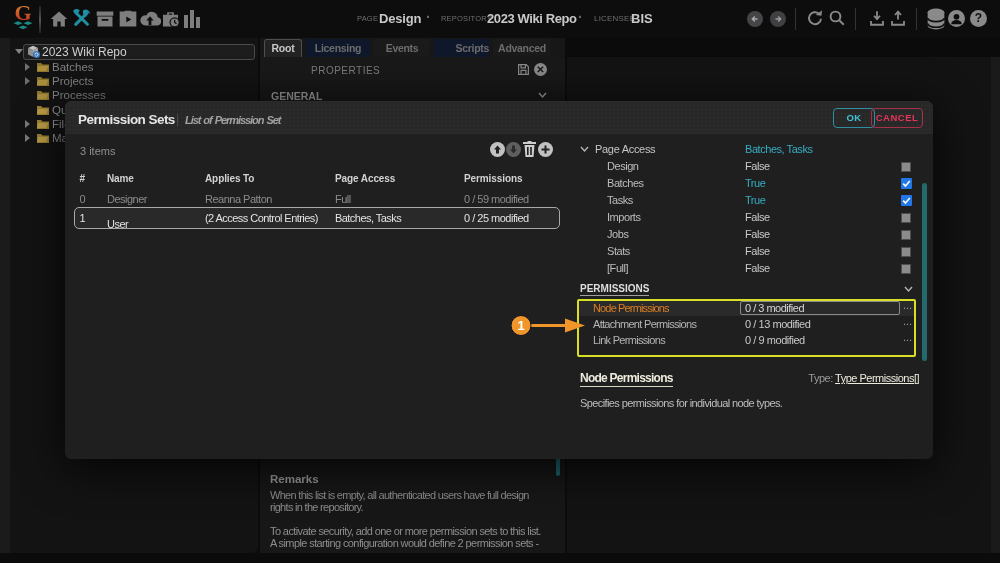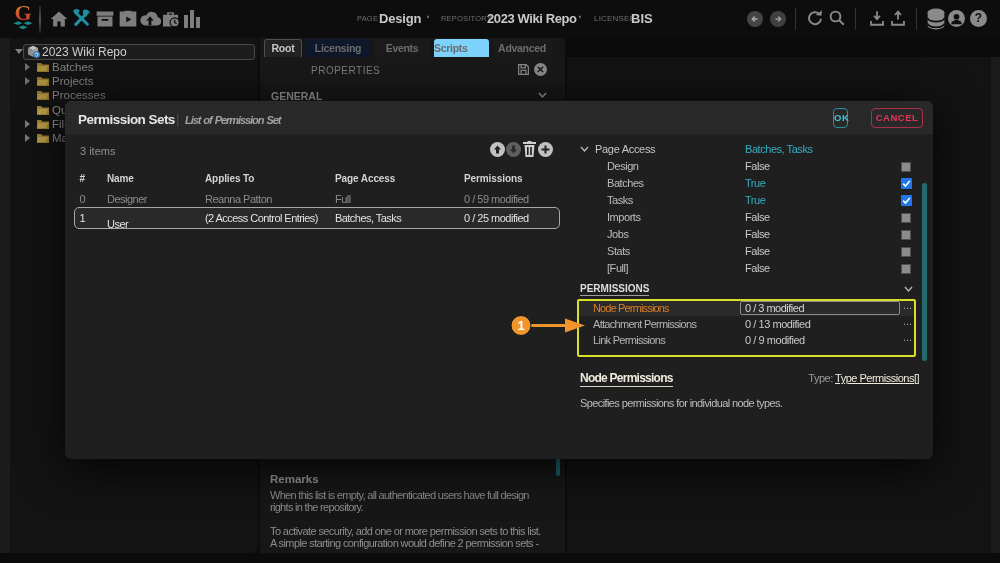--- a/index.html
+++ b/index.html
@@ -157,21 +157,21 @@
     <path d="M0 2 h4 l1.5 1.5 H12 V11 H0 Z" fill="#9f8232"></path>
     <path d="M1 5 h8 l2 0 -1.5 5 H0 Z" fill="#bb9f48"></path>
   </svg>
 <div class="abs" style="left:52px;top:132px;font-size:11.5px;color:#909090;">Macros</div>
 
 <div class="abs" style="left:260px;top:38px;width:305px;height:515px;background:#171718;"></div>
 
 <div class="abs" style="left:264px;top:39px;width:38px;height:18px;background:#232324;border:1px solid #4f4f4f;border-bottom:none;border-radius:3px 3px 0 0;color:#c8c8c8;font-size:10.5px;letter-spacing:-0.2px;font-weight:bold;text-align:center;line-height:17px;">Root</div>
 <div class="abs" style="left:306px;top:39px;width:64px;height:18px;background:#0f172a;border-radius:3px 3px 0 0;color:#6c6c6c;font-size:10.5px;letter-spacing:-0.3px;font-weight:bold;text-align:center;line-height:18px;">Licensing</div>
 <div class="abs" style="left:374px;top:39px;width:56px;height:18px;background:#1a1a1b;border-radius:3px 3px 0 0;color:#6c6c6c;font-size:10.5px;letter-spacing:-0.3px;font-weight:bold;text-align:center;line-height:18px;">Events</div>
-<div class="abs" style="left:434px;top:39px;width:55px;height:18px;background:#7dd3fc;border-radius:3px 3px 0 0;color:#6c6c6c;font-size:10.5px;letter-spacing:-0.3px;font-weight:bold;text-align:left;line-height:18px;">Scripts</div>
+<div class="abs" style="left:434px;top:39px;width:55px;height:18px;background:#0f172a;border-radius:3px 3px 0 0;color:#6c6c6c;font-size:10.5px;letter-spacing:-0.3px;font-weight:bold;text-align:right;line-height:18px;">Scripts</div>
 <div class="abs" style="left:493px;top:39px;width:58px;height:18px;background:#1a1a1b;border-radius:3px 3px 0 0;color:#6c6c6c;font-size:10.5px;letter-spacing:-0.3px;font-weight:bold;text-align:center;line-height:18px;">Advanced</div>
 
 <div class="abs" style="left:260px;top:57px;width:305px;height:26px;background:#19191a;"></div>
 <div class="abs" style="left:271px;top:65px;font-size:10px;letter-spacing:.5px;color:#7c7c7c;margin-left:40px;">PROPERTIES</div>
 <svg class="abs" style="left:517px;top:63px;" width="13" height="13" viewBox="0 0 24 24" fill="none" stroke="#8a8a8a" stroke-width="2.2">
   <path d="M3 3 h14 l4 4 v14 h-18 Z"></path>
   <path d="M7.5 3.5 v5.5 h8 v-5.5"></path>
   <path d="M7.5 20.5 v-7 h9 v7"></path>
 </svg>
 <div class="abs" style="left:534px;top:63px;width:13px;height:13px;border-radius:50%;background:#8a8a8a;color:#161617;font-size:10px;font-weight:bold;text-align:center;line-height:13px;">✕</div>
@@ -194,21 +194,21 @@
 <div class="abs" style="left:0;top:553px;width:1000px;height:10px;background:#0b0b0c;"></div>
 
 <div class="abs" id="modal" style="left:65px;top:101px;width:868px;height:358px;background:#1f1f20;border-radius:6px;box-shadow:0 8px 45px rgba(0,0,0,0.85);">
 
   <div class="abs" style="left:0;top:0;width:868px;height:33px;background:#272728;border-radius:6px 6px 0 0;
     background-image:linear-gradient(#2b2b2c 1px, transparent 1px),linear-gradient(90deg,#2b2b2c 1px, transparent 1px);
     background-size:4px 4px;"></div>
   <div class="abs" style="left:13px;top:10.5px;font-size:13.5px;font-weight:bold;letter-spacing:-0.55px;color:#e5e5e5;">Permission Sets</div>
   <div class="abs" style="left:111px;top:10px;font-size:13px;color:#4c4c4c;">|</div>
   <div class="abs" style="left:120px;top:13px;font-size:11px;font-weight:bold;font-style:italic;letter-spacing:-1.05px;word-spacing:1px;color:#a2a2a2;">List of Permission Set</div>
-  <div class="abs" style="left:768px;top:7px;width:15px;height:20px;border:1.5px solid #2e8fa0;border-radius:4px;color:#41c4d8;font-size:9.5px;font-weight:bold;text-align:right;line-height:17px;letter-spacing:.5px;">OK</div>
+  <div class="abs" style="left:768px;top:7px;width:42px;height:20px;border:1.5px solid #2e8fa0;border-radius:4px;color:#41c4d8;font-size:9.5px;font-weight:bold;text-align:center;line-height:17px;letter-spacing:.5px;">OK</div>
   <div class="abs" style="left:806px;top:7px;width:52px;height:20px;border:1.5px solid #a83048;border-radius:4px;color:#e63359;font-size:9.5px;font-weight:bold;text-align:center;line-height:17px;letter-spacing:.5px;">CANCEL</div>
 
   <div class="abs" style="left:15px;top:44px;font-size:11px;color:#8f8f8f;">3 items</div>
 
   <div class="abs" style="left:425px;top:41px;width:15px;height:15px;border-radius:50%;background:#c2c2c2;"></div>
   <svg class="abs" style="left:425px;top:41px;" width="15" height="15" viewBox="0 0 15 15" fill="#222">
       <path d="M7.5 3.5 l3.5 4 h-2 v4 h-3 v-4 h-2 Z"></path>
     </svg>
   <div class="abs" style="left:441px;top:41px;width:15px;height:15px;border-radius:50%;background:#5f5f5f;"></div>
   <svg class="abs" style="left:441px;top:41px;" width="15" height="15" viewBox="0 0 15 15" fill="#2c2c2c">

